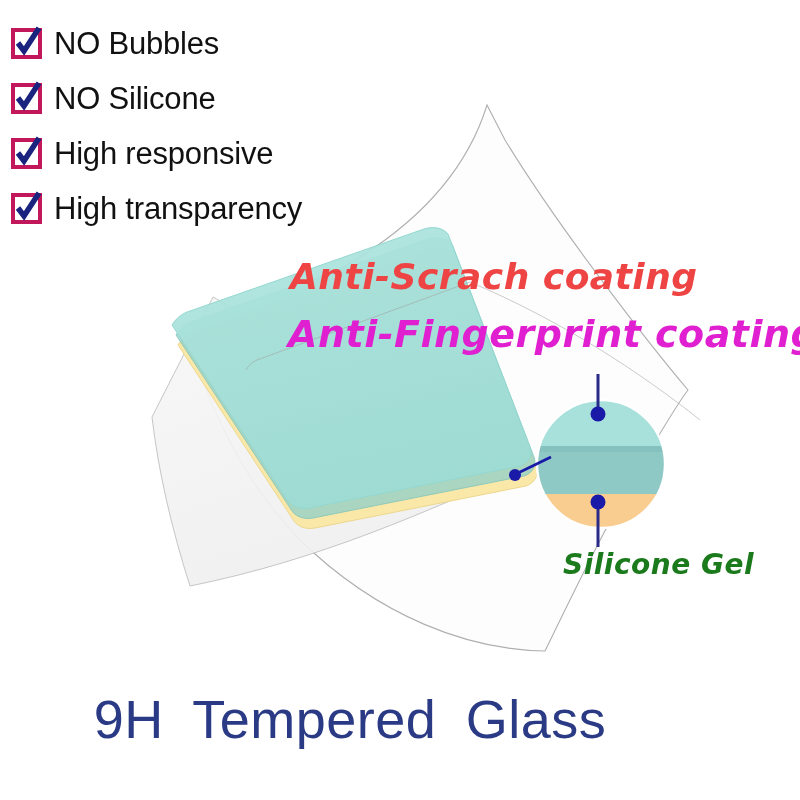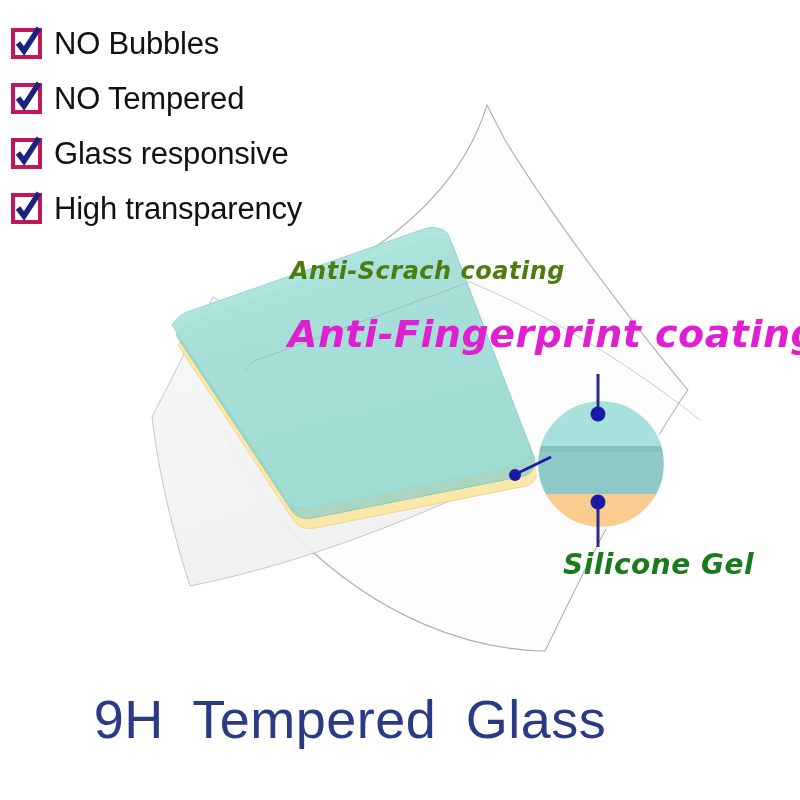--- a/index.html
+++ b/index.html
@@ -77,22 +77,22 @@
     position: absolute;
     font-family: "DejaVu Sans", sans-serif;
     font-style: italic;
     font-weight: 700;
     white-space: nowrap;
     line-height: 1;
   }
   #anti-scratch-label {
     left: 290px;
     top: 259px;
-    font-size: 24px;
-    color: #4d7c0f;
+    font-size: 36px;
+    color: #ef4444;
     letter-spacing: 0.5px;
   }
   #anti-fingerprint-label {
     left: 288px;
     top: 315px;
     font-size: 38px;
     color: #E020D0;
     letter-spacing: 0.5px;
   }
   #silicone-gel-label {
@@ -221,30 +221,30 @@
       </span>
       <span class="feature-label">NO Bubbles</span>
     </div>
 
     <div class="feature-row">
       <span class="checkbox-icon">
         <svg viewBox="0 0 32 32" aria-hidden="true">
           <path d="M6 17 L12 25 L27 2" fill="none" stroke="#1A237E" stroke-width="5.5" stroke-linecap="butt" stroke-linejoin="miter"></path>
         </svg>
       </span>
-      <span class="feature-label">NO Tempered</span>
-    </div>
-
-    <div class="feature-row">
-      <span class="checkbox-icon">
-        <svg viewBox="0 0 32 32" aria-hidden="true">
-          <path d="M6 17 L12 25 L27 2" fill="none" stroke="#1A237E" stroke-width="5.5" stroke-linecap="butt" stroke-linejoin="miter"></path>
-        </svg>
-      </span>
-      <span class="feature-label">Glass responsive</span>
+      <span class="feature-label">NO Silicone</span>
+    </div>
+
+    <div class="feature-row">
+      <span class="checkbox-icon">
+        <svg viewBox="0 0 32 32" aria-hidden="true">
+          <path d="M6 17 L12 25 L27 2" fill="none" stroke="#1A237E" stroke-width="5.5" stroke-linecap="butt" stroke-linejoin="miter"></path>
+        </svg>
+      </span>
+      <span class="feature-label">High responsive</span>
     </div>
 
     <div class="feature-row">
       <span class="checkbox-icon">
         <svg viewBox="0 0 32 32" aria-hidden="true">
           <path d="M6 17 L12 25 L27 2" fill="none" stroke="#1A237E" stroke-width="5.5" stroke-linecap="butt" stroke-linejoin="miter"></path>
         </svg>
       </span>
       <span class="feature-label">High transparency</span>
     </div>

